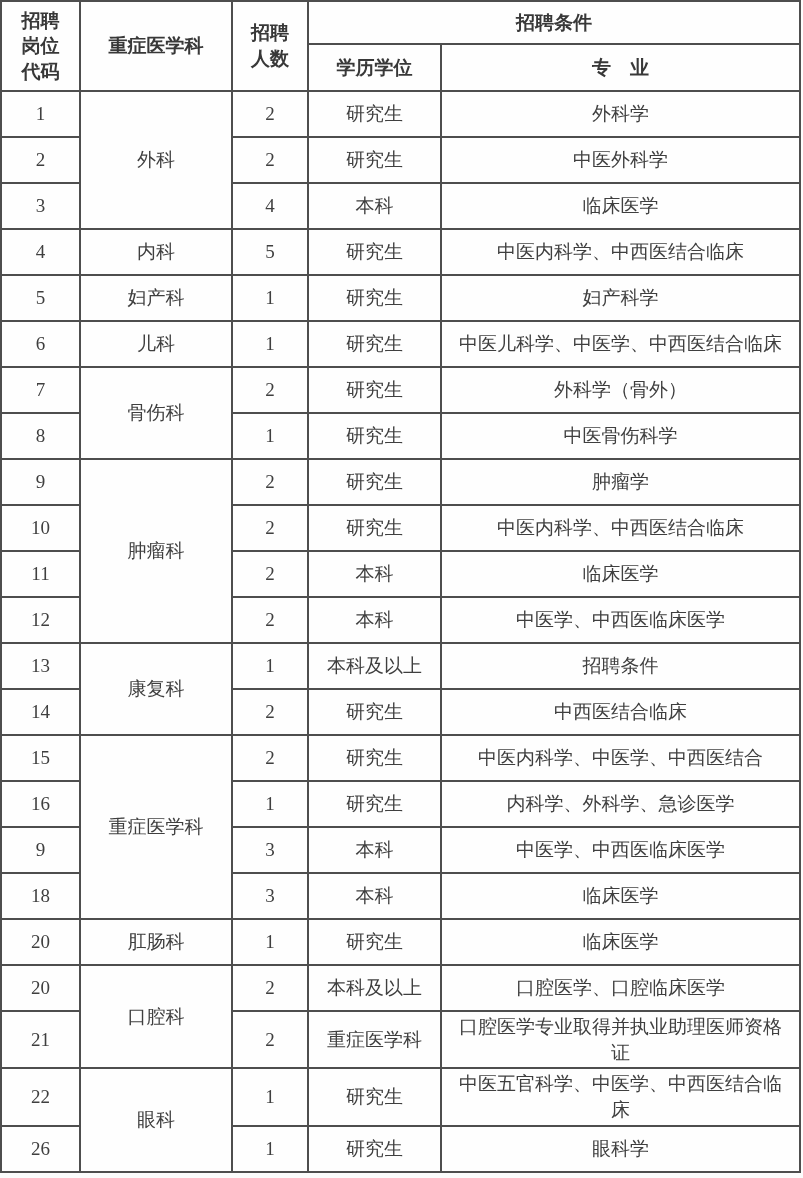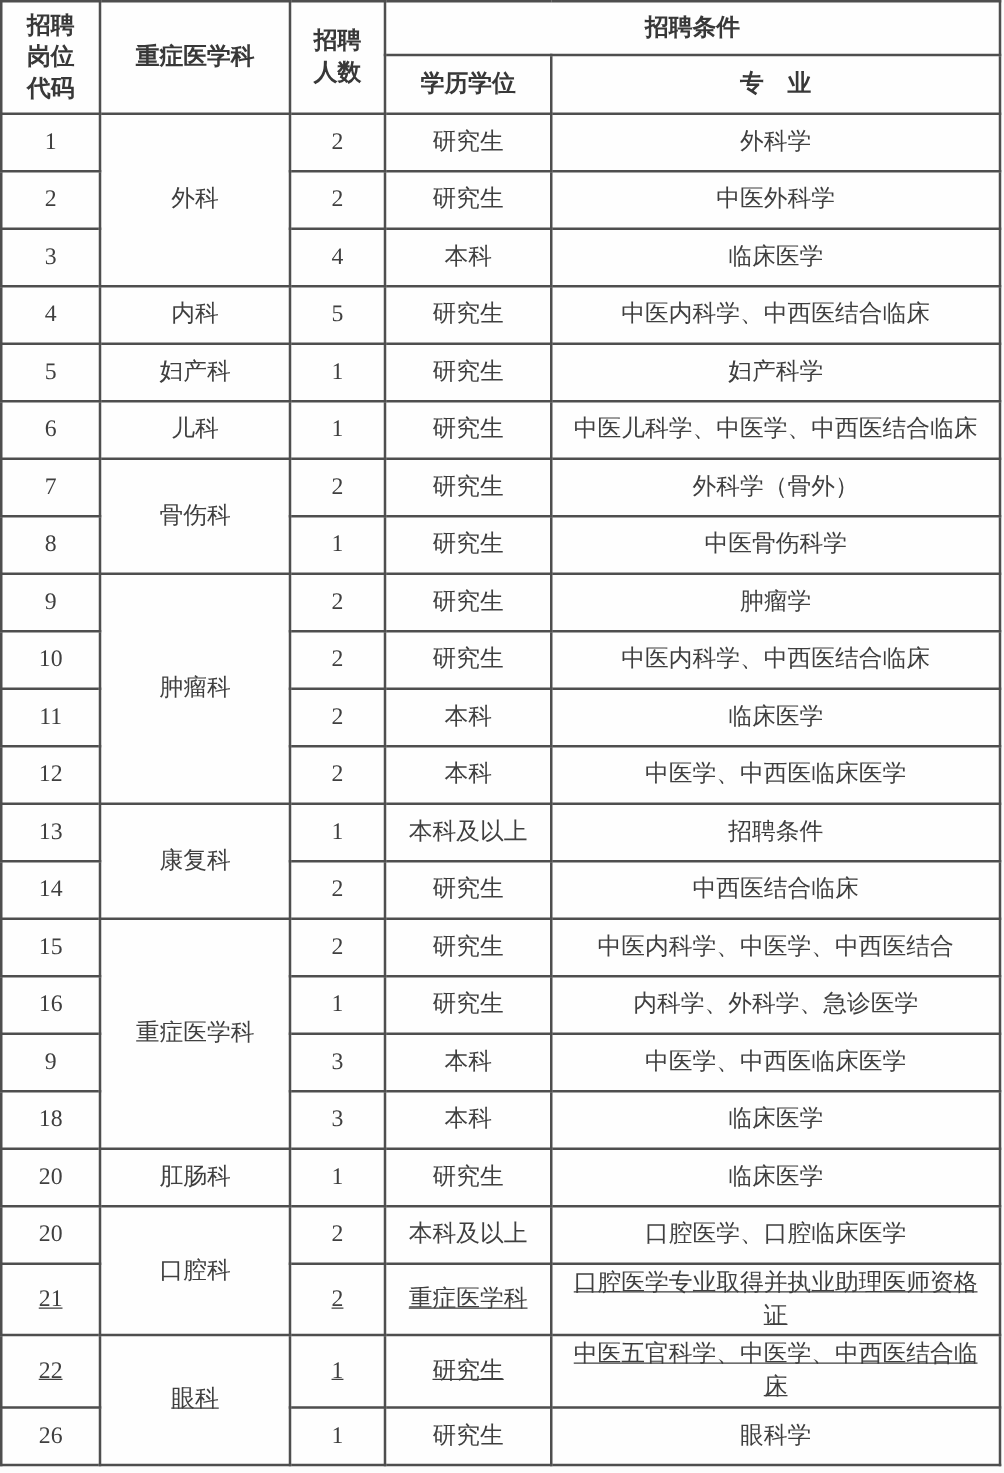--- a/index.html
+++ b/index.html
@@ -31,21 +31,21 @@
     padding: 2px 6px;
     overflow: hidden;
   }
   table.recruit th {
     font-weight: bold;
     color: #383838;
   }
   tr.hrow1 { height: 43px; padding-left: 24px; }
   tr.hrow2 { height: 47px; padding-left: 36px; }
   tr.drow  { height: 46px; }
-  tr.drow-tall { height: 57px; text-decoration: underline; }
+  tr.drow-tall { height: 57px; }
   .pre { white-space: pre-line; }
   td.major { padding: 2px 12px; }
   col.c-code { width: 79px; }
   col.c-dept { width: 152px; }
   col.c-count { width: 76px; }
   col.c-edu { width: 133px; }
   col.c-major { width: 359px; }
 </style>
 </head>
 <body>

